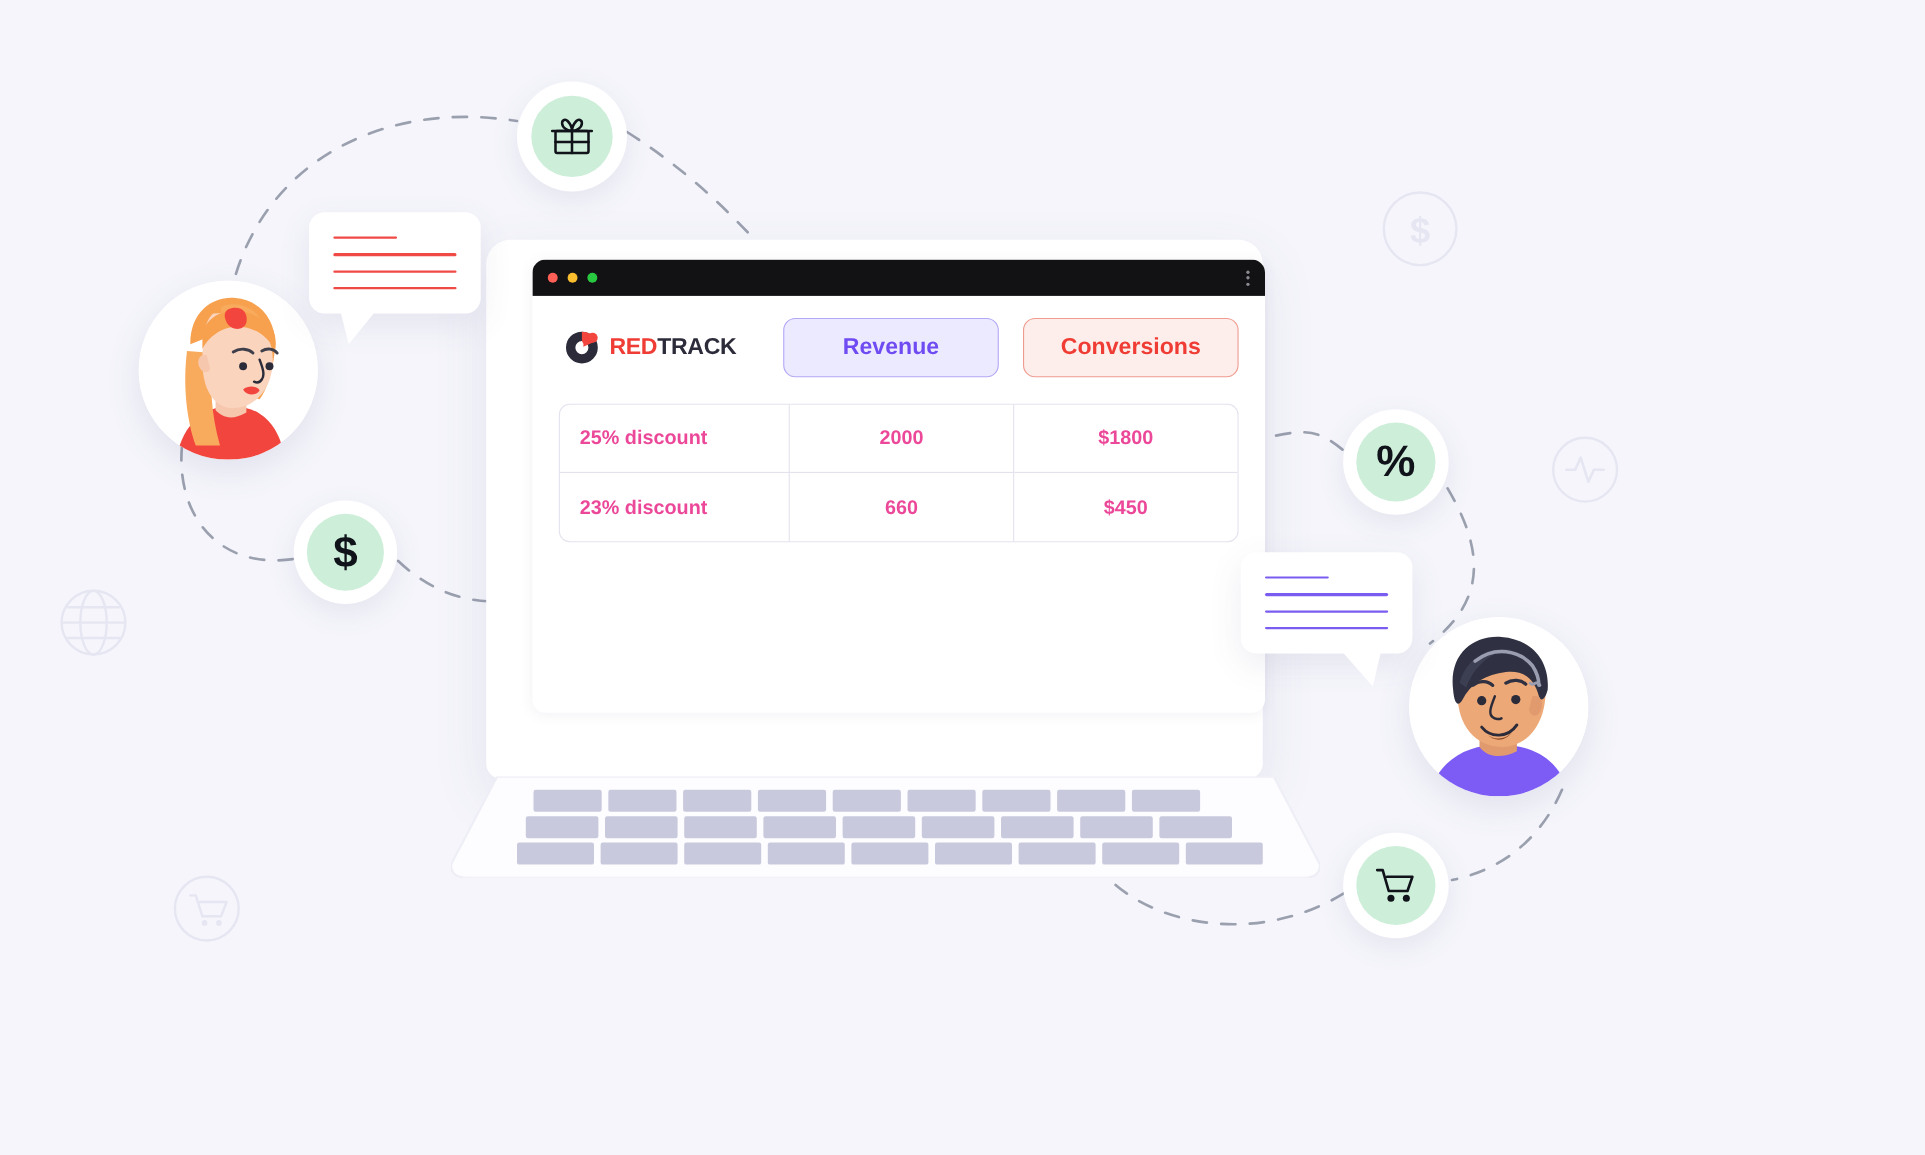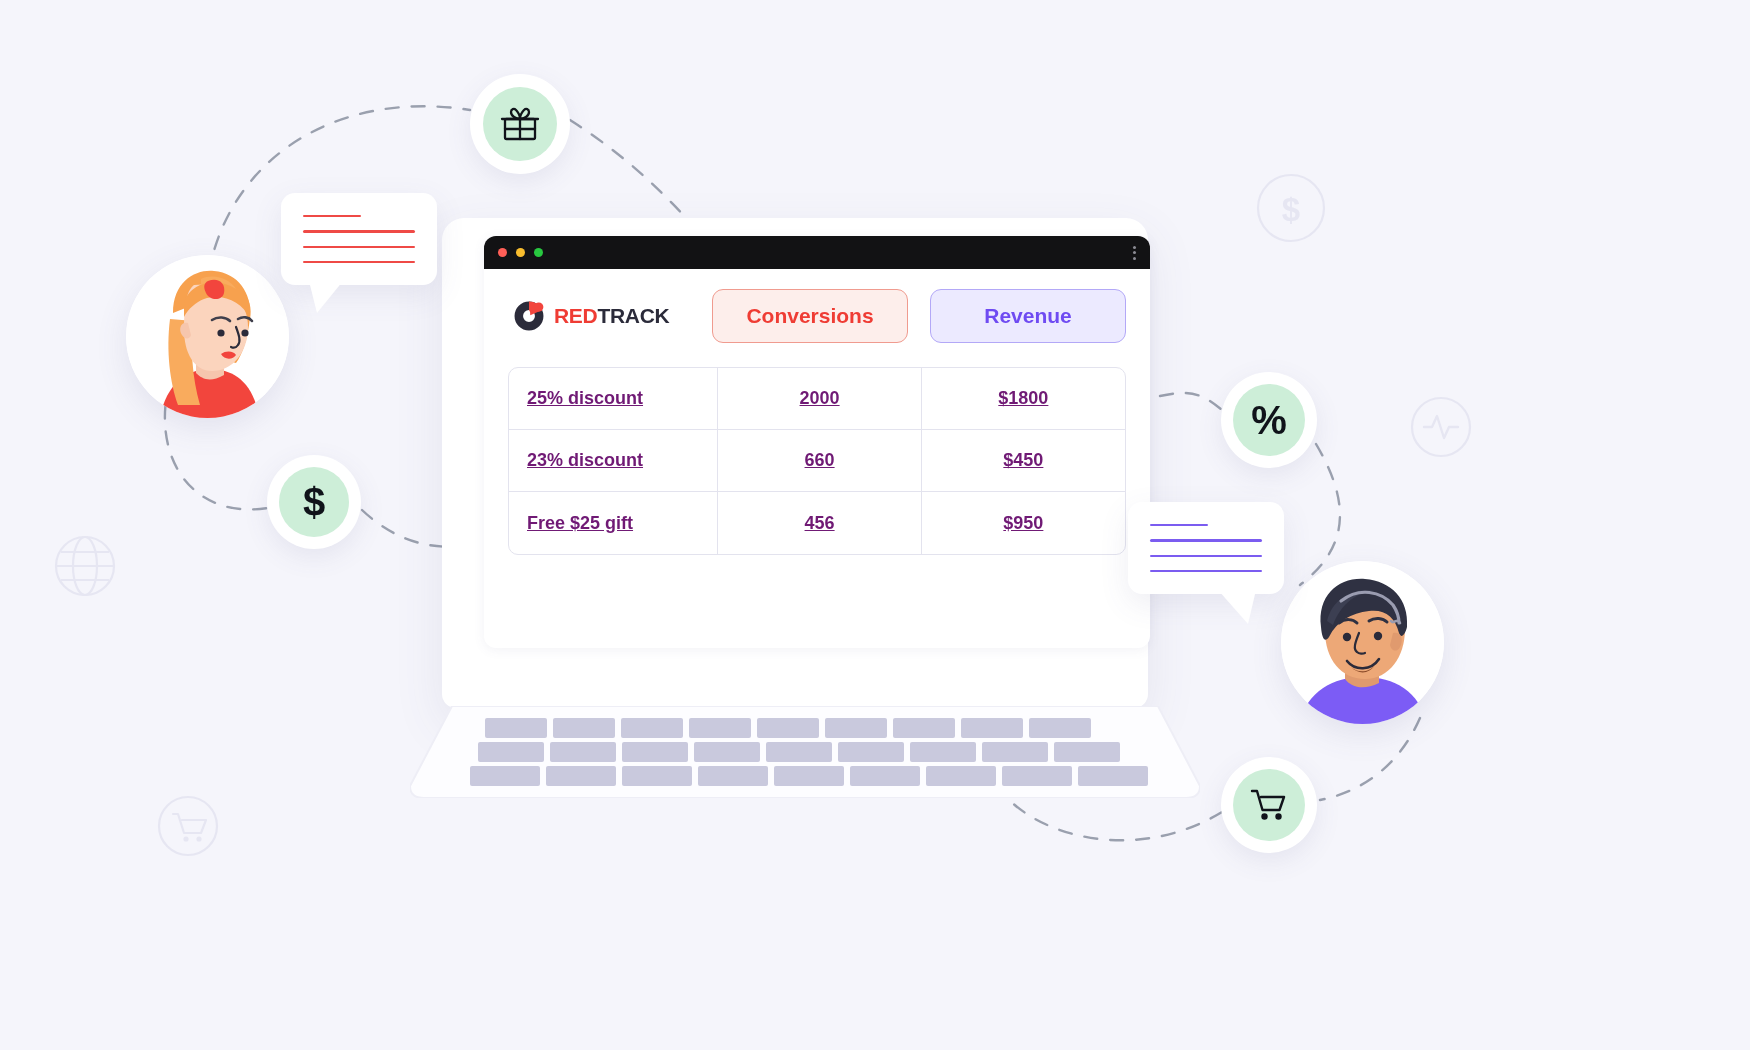--- a/index.html
+++ b/index.html
@@ -155,22 +155,21 @@
     border: 1.4px solid #e3e3ee;
     border-radius: 10px;
     overflow: hidden;
   }
   .data-table td {
     height: 62px;
     border-right: 1.4px solid #e3e3ee;
     border-bottom: 1.4px solid #e3e3ee;
     font-size: 18px;
     font-weight: 700;
-    color: #701a75;
-    text-decoration: underline;
+    color: #ec4899;
   }
   .data-table tr:last-child td { border-bottom: none; }
   .data-table td:last-child { border-right: none; }
   .cell-label { padding-left: 18px; text-align: left; width: 34%; }
   .cell-num { text-align: center; width: 33%; }
   .cell-rev { text-align: center; width: 33%; }
 
   
   .laptop-base {
     position: absolute;
@@ -324,41 +323,36 @@
               <svg class="brand-mark" viewBox="0 0 40 40" xmlns="http://www.w3.org/2000/svg">
                 <path d="M20 3 A17 17 0 1 0 20 37 A17 17 0 1 0 20 3 Z M20 13
                          A7 7 0 1 1 20 27 A7 7 0 1 1 20 13 Z" fill="#2b2b3a" fill-rule="evenodd"></path>
                 <path d="M20 3 A17 17 0 0 1 35.5 13 L21.5 19.2 A7 7 0 0 0 20 13 Z" fill="#f2453d"></path>
                 <circle cx="31.5" cy="9.5" r="5.4" fill="#f2453d"></circle>
               </svg>
               <div class="brand-text"><span class="brand-red">RED</span><span class="brand-dark">TRACK</span></div>
             </div>
 
             <div class="tabs">
+              <div class="tab revenue">Revenue</div>
               <div class="tab conversions">Conversions</div>
-              <div class="tab revenue">Revenue</div>
             </div>
           </div>
 
           <table class="data-table">
             <tbody>
               <tr>
                 <td class="cell-label">25% discount</td>
                 <td class="cell-num">2000</td>
                 <td class="cell-rev">$1800</td>
               </tr>
               <tr>
                 <td class="cell-label">23% discount</td>
                 <td class="cell-num">660</td>
                 <td class="cell-rev">$450</td>
-              </tr>
-              <tr>
-                <td class="cell-label">Free $25 gift</td>
-                <td class="cell-num">456</td>
-                <td class="cell-rev">$950</td>
               </tr>
             </tbody>
           </table>
 
         </div>
       </div>
     </div>
 
     <svg class="laptop-base" viewBox="0 0 790 92" xmlns="http://www.w3.org/2000/svg">
       <path d="M42 0 H748 L790 80 Q790 92 776 92 H14 Q0 92 0 80 Z" fill="#fdfdff"></path>

